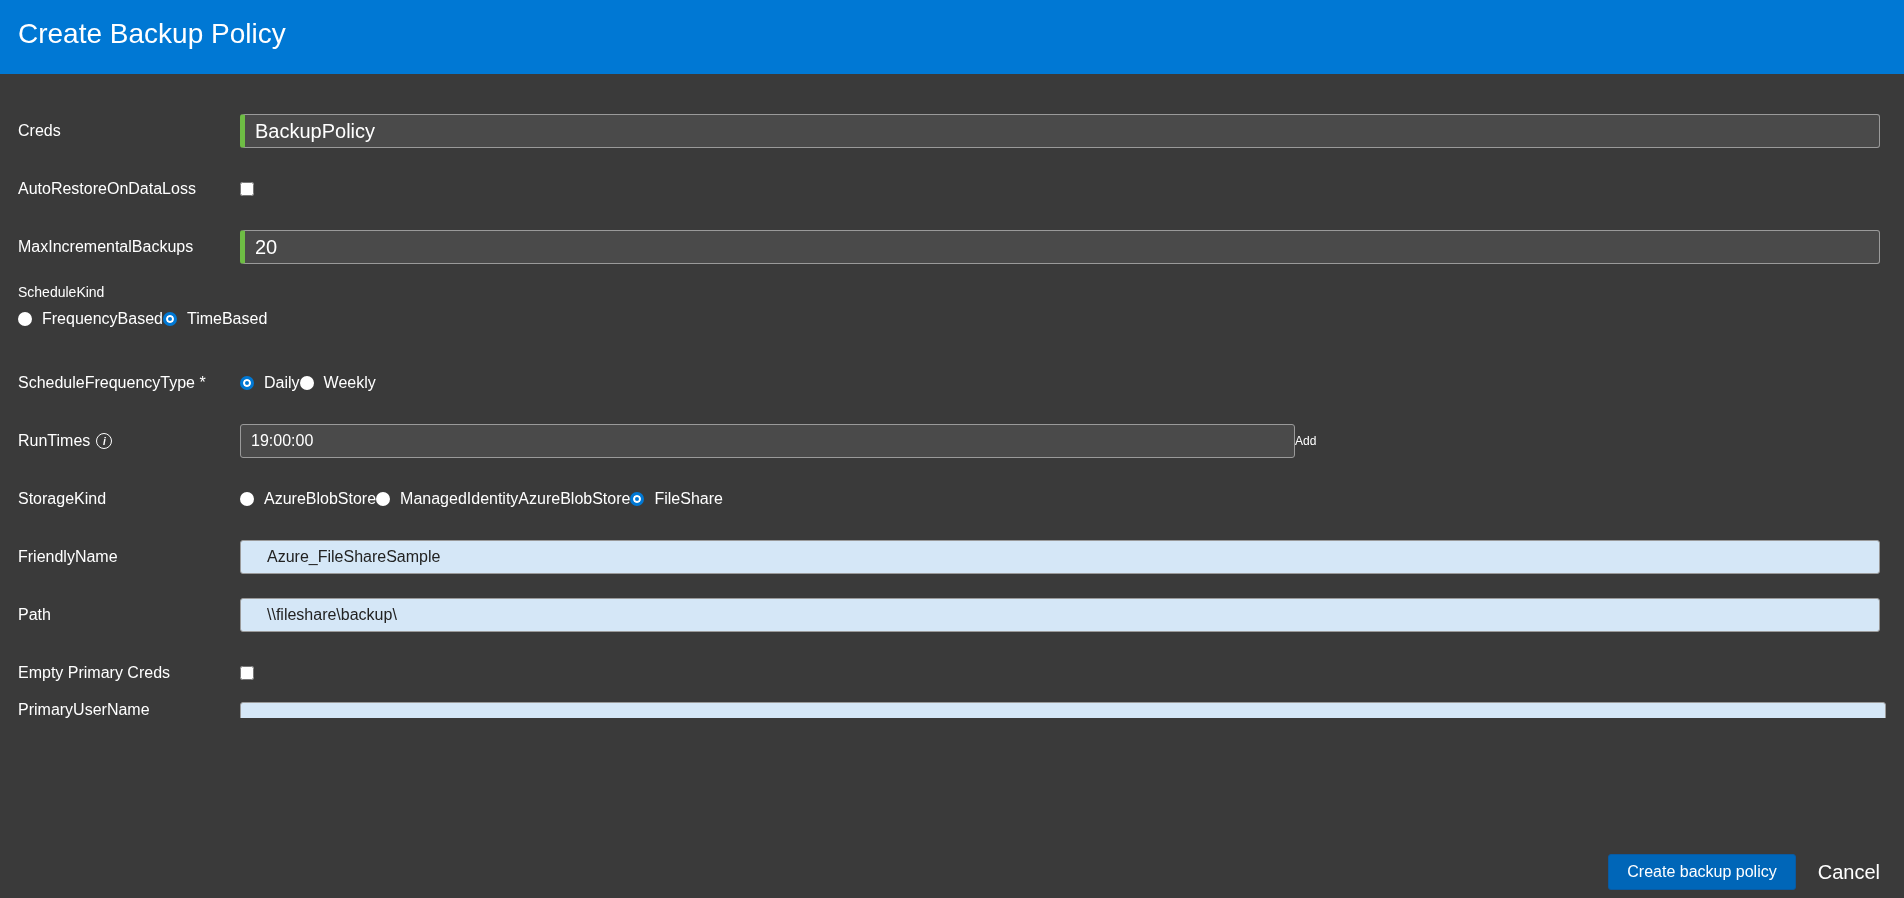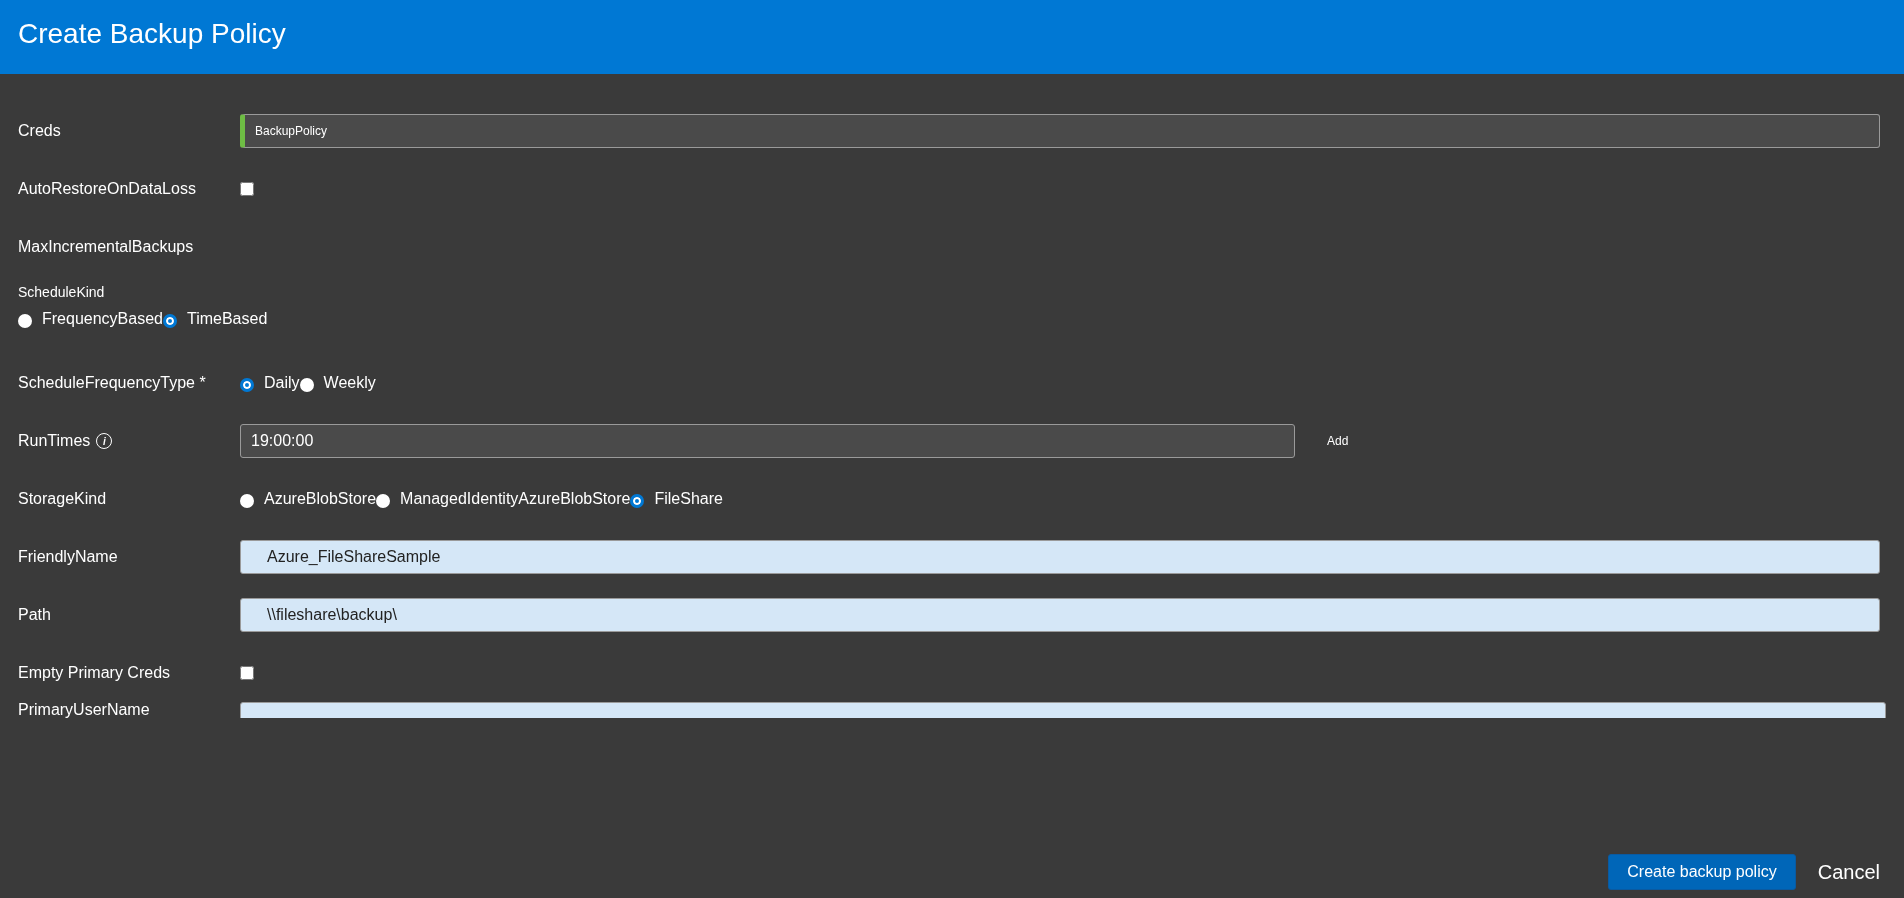--- a/index.html
+++ b/index.html
@@ -64,21 +64,21 @@
     padding: 0 0 26px 0;
     font-size: 16px;
   }
   input[type="text"].green-left {
     width: 100%;
     height: 34px;
     background: #4a4a4a;
     border: 1px solid #9a9a9a;
     border-left: 5px solid #6ebd44;
     color: #ffffff;
-    font-size: 12px;
+    font-size: 20px;
     padding: 0 10px;
     border-radius: 3px;
     outline: none;
   }
   input[type="text"].plain {
     height: 34px;
     background: #4a4a4a;
     border: 1px solid #9a9a9a;
     color: #ffffff;
     font-size: 16px;
@@ -97,21 +97,21 @@
     border-radius: 3px;
     outline: none;
   }
   input[type="checkbox"] {
     width: 14px;
     height: 14px;
     accent-color: #ffffff;
   }
   .radio-item {
     display: inline-flex;
-    align-items: flex-end;
+    align-items: center;
     gap: 6px;
     margin-right: 0;
   }
   input[type="radio"] {
     width: 14px;
     height: 14px;
     appearance: none;
     border-radius: 50%;
     background: #ffffff;
     border: 2px solid #ffffff;
@@ -123,21 +123,21 @@
     background: #0078d4;
     border: 3px solid #0078d4;
     box-shadow: inset 0 0 0 2px #ffffff;
   }
   input[type="radio"]:checked::after {
     content: "";
   }
   .runtimes-wrap {
     display: flex;
     align-items: center;
-    gap: 32px;
+    gap: 0;
     width: 100%;
   }
   .runtimes-wrap input {
     flex: 0 0 1055px;
   }
   .add-link {
     color: #ffffff;
     font-size: 12px;
     cursor: pointer;
   }
@@ -210,20 +210,23 @@
     <div class="field-cell">
       <input type="text" class="green-left" value="BackupPolicy" style="">
     </div>
 
     <div class="label-cell">AutoRestoreOnDataLoss</div>
     <div class="field-cell">
       <input type="checkbox" style="">
     </div>
 
     <div class="label-cell">MaxIncrementalBackups</div>
+    <div class="field-cell">
+      <input type="text" class="green-left" value="20" style="">
+    </div>
 
     <div class="row-schedulekind-label">ScheduleKind</div>
     <div class="row-radios">
       <span class="radio-item">
         <input type="radio" name="schedulekind" style="">
         <span>FrequencyBased</span>
       </span>
       <span class="radio-item">
         <input type="radio" name="schedulekind" checked="" style="">
         <span>TimeBased</span>

